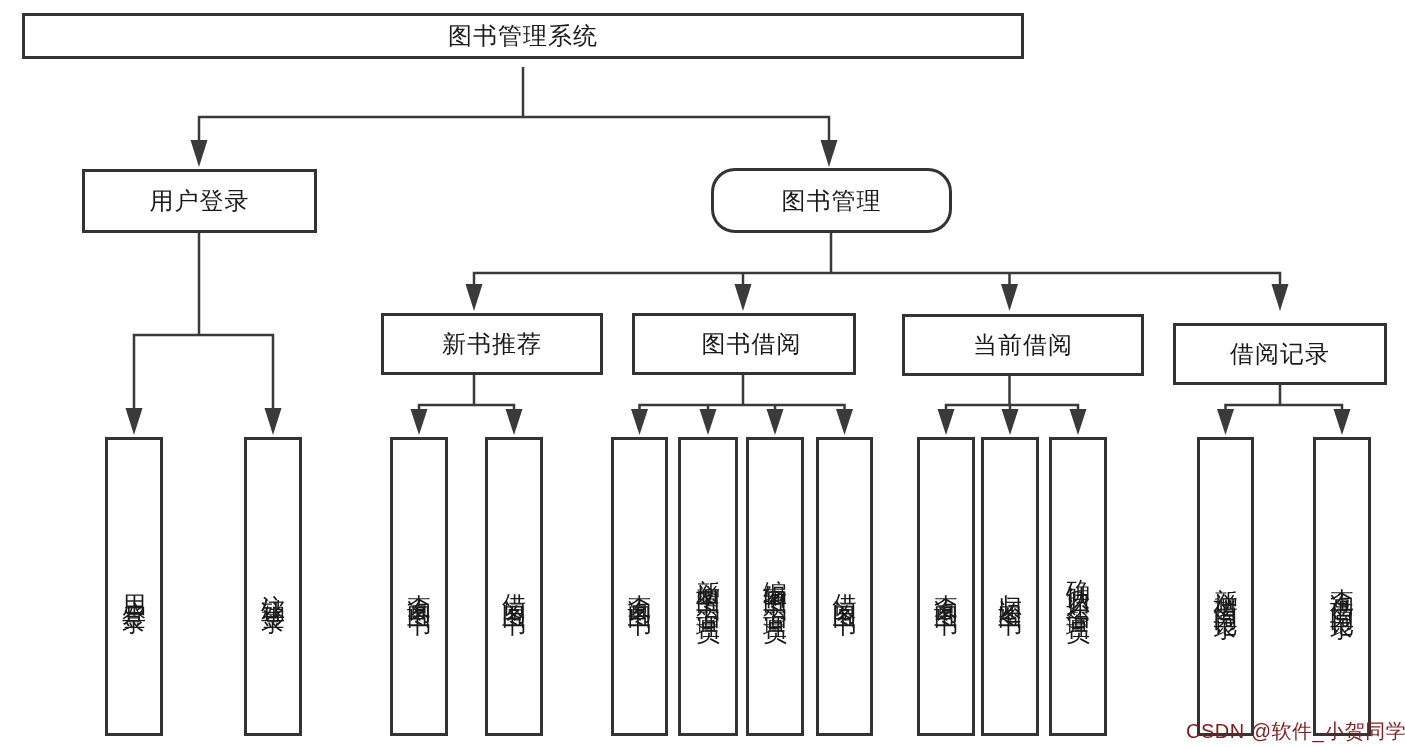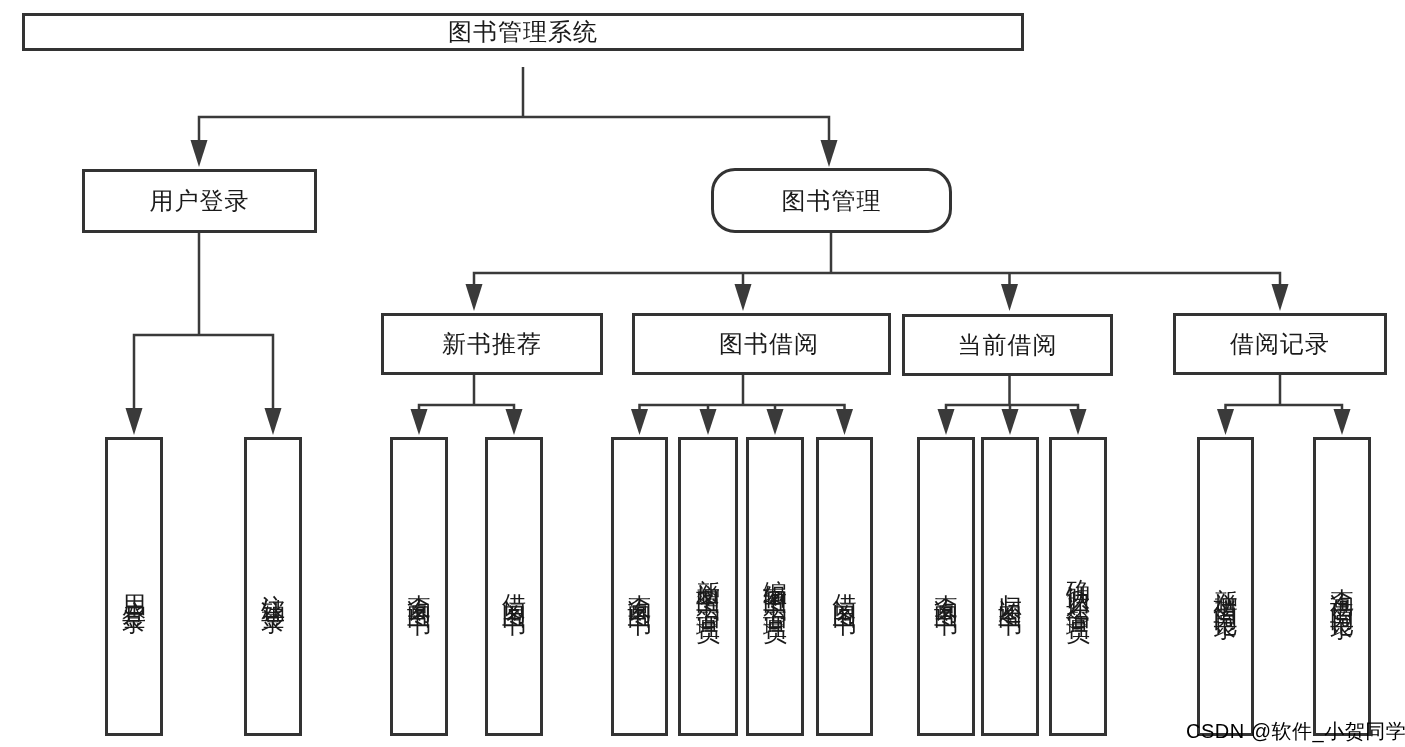--- a/index.html
+++ b/index.html
@@ -40,47 +40,47 @@
   }
   .v-node span {
     writing-mode: vertical-rl;
     text-orientation: mixed;
     font-size: 24px;
     letter-spacing: 6px;
     line-height: 1;
     white-space: nowrap;
   }
   
-  #node-root            { left: 22px;   top: 13px;  width: 1002px; height: 38px; }
+  #node-root            { left: 22px;   top: 13px;  width: 1002px; height: 46px; }
   #node-user-login      { left: 82px;   top: 169px; width: 235px;  height: 64px; }
   #node-book-management { left: 711px;  top: 168px; width: 241px;  height: 65px; border-radius: 24px; }
   #node-new-book-recommend { left: 363px;  top: 313px; width: 222px; height: 62px; margin-left: 18px; }
-  #node-book-borrow        { left: 632px;  top: 313px; width: 259px; height: 62px; padding-left: 15px; }
-  #node-current-borrow     { left: 902px;  top: 314px; width: 211px; height: 62px; }
-  #node-borrow-record      { left: 1173px; top: 313px; width: 214px; height: 62px; }
+  #node-book-borrow        { left: 632px;  top: 313px; width: 224px; height: 62px; padding-left: 15px; }
+  #node-current-borrow     { left: 902px;  top: 314px; width: 242px; height: 62px; }
+  #node-borrow-record      { left: 1173px; top: 323px; width: 214px; height: 62px; }
   .leaf { top: 437px; height: 299px; }
   #leaf-user-login     { left: 105px;  width: 58px; }
   #leaf-logout         { left: 244px;  width: 58px; }
   #leaf-nb-query       { left: 390px;  width: 58px; }
   #leaf-nb-borrow      { left: 485px;  width: 58px; }
   #leaf-bb-query       { left: 611px;  width: 57px; }
   #leaf-bb-add         { left: 678px;  width: 60px; }
   #leaf-bb-edit        { left: 746px;  width: 58px; }
   #leaf-bb-borrow      { left: 816px;  width: 57px; }
   #leaf-cb-query       { left: 917px;  width: 58px; }
   #leaf-cb-return      { left: 981px;  width: 58px; }
   #leaf-cb-confirm     { left: 1049px; width: 58px; }
   #leaf-br-add         { left: 1197px; width: 57px; }
   #leaf-br-query       { left: 1313px; width: 58px; }
   .watermark {
     position: absolute;
     left: 1186px;
     top: 718px;
     font-size: 20px;
-    color: #000000;
+    color: #7f1d1d;
     white-space: nowrap;
     z-index: 5;
     letter-spacing: 0.5px;
     text-align: center;
   }
 </style>
 </head>
 <body>
 
 <div class="stage">

